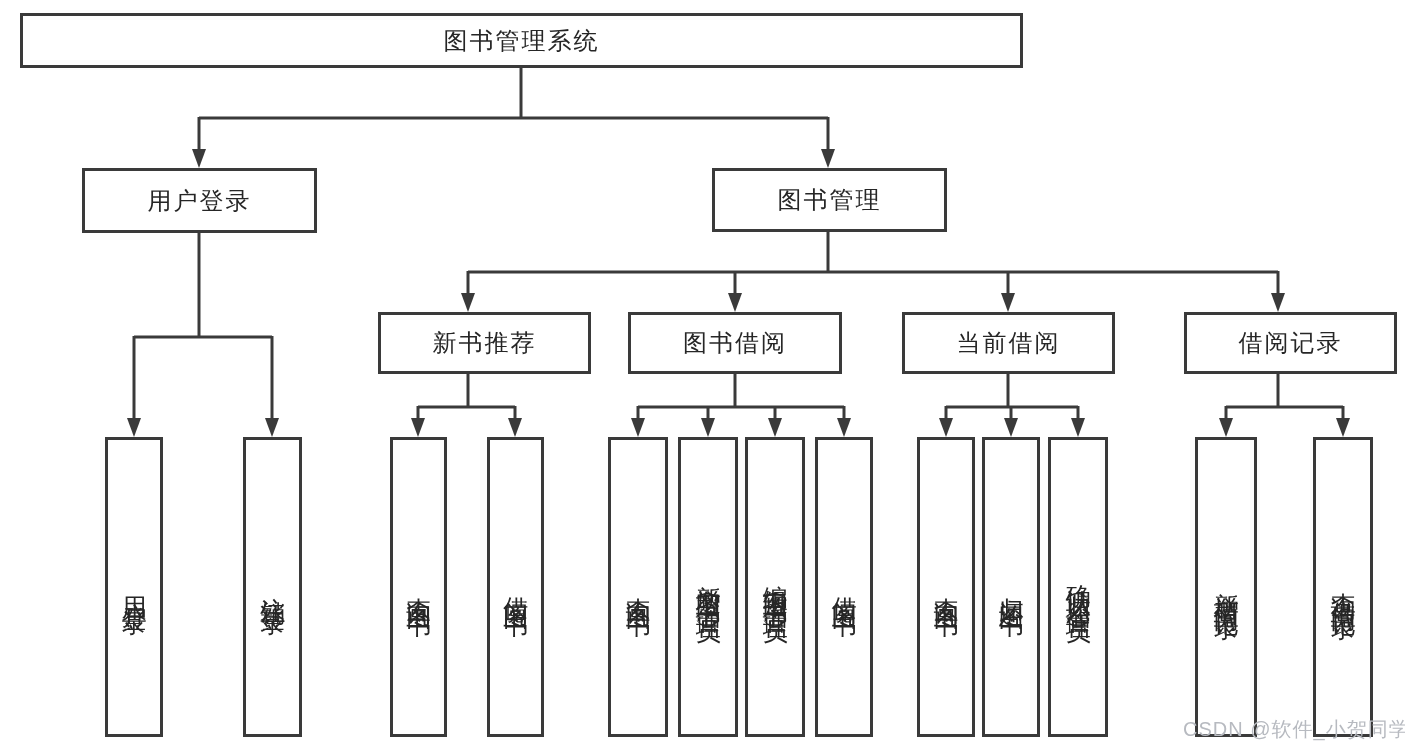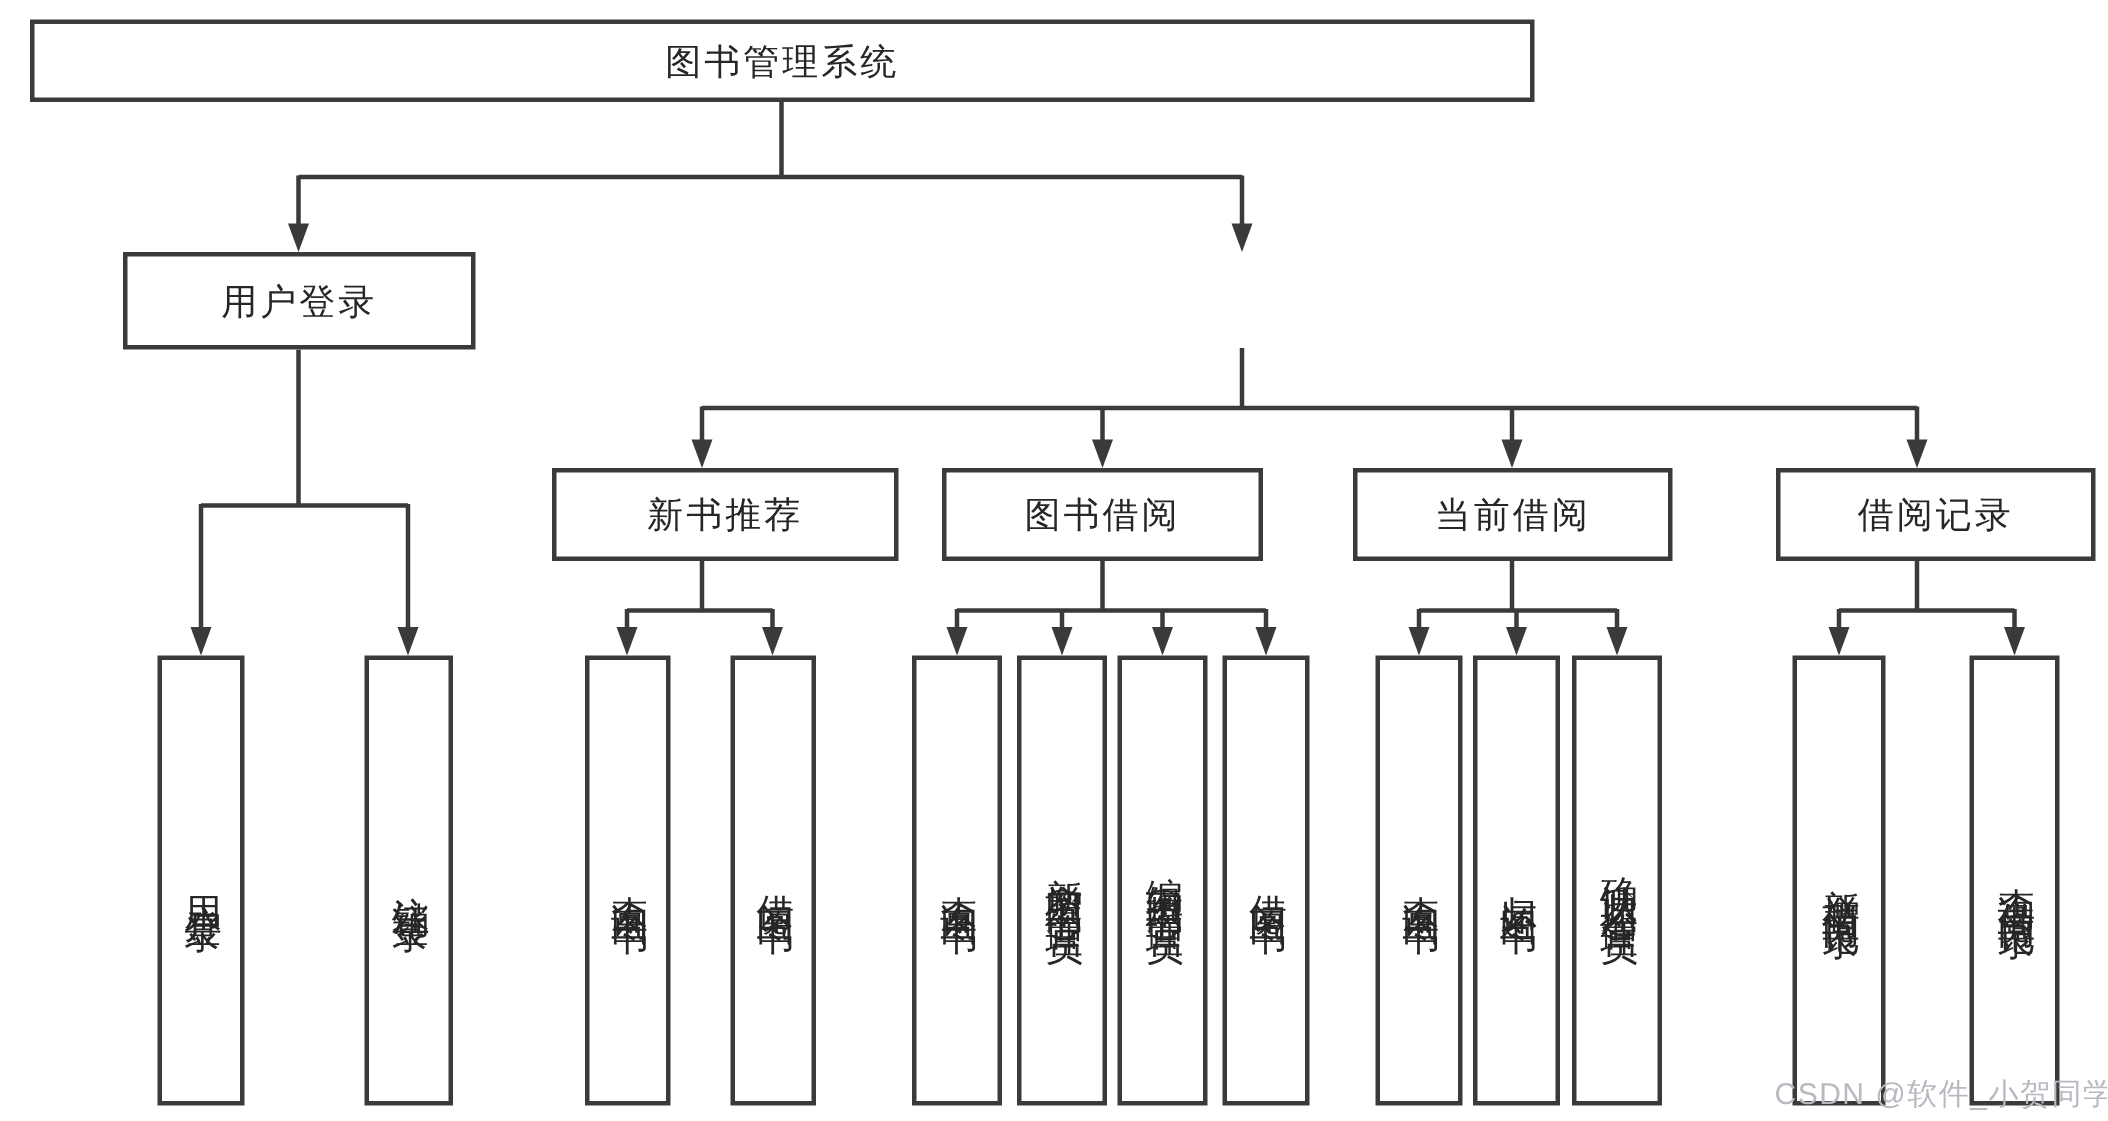--- a/index.html
+++ b/index.html
@@ -125,22 +125,25 @@
     </g>
   </svg>
 
   <div class="node node-h" style="left:20px; top:13px; width:1003px; height:55px;">
     <span>图书管理系统</span>
   </div>
 
   <div class="node node-h" style="left:82px; top:168px; width:235px; height:65px;">
     <span>用户登录</span>
   </div>
-
-  <div class="node node-h" style="left:368px; top:312px; width:231px; height:62px;">
+  <div class="node node-h" style="left:712px; top:168px; width:235px; height:64px;">
+    <span>图书管理</span>
+  </div>
+
+  <div class="node node-h" style="left:378px; top:312px; width:213px; height:62px;">
     <span>新书推荐</span>
   </div>
   <div class="node node-h" style="left:902px; top:312px; width:213px; height:62px;">
     <span>当前借阅</span>
   </div>
   <div class="node node-h" style="left:628px; top:312px; width:214px; height:62px;">
     <span>图书借阅</span>
   </div>
   <div class="node node-h" style="left:1172px; top:312px; width:213px; height:62px;margin-left:12px;">
     <span>借阅记录</span>

